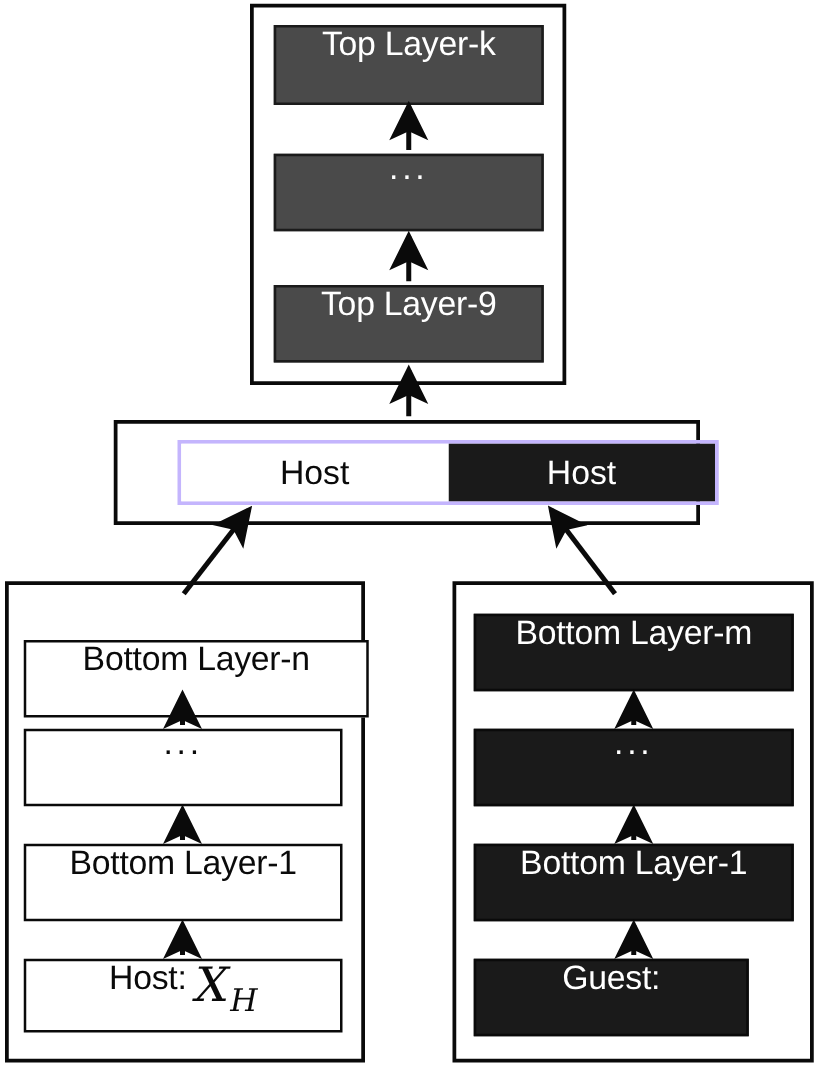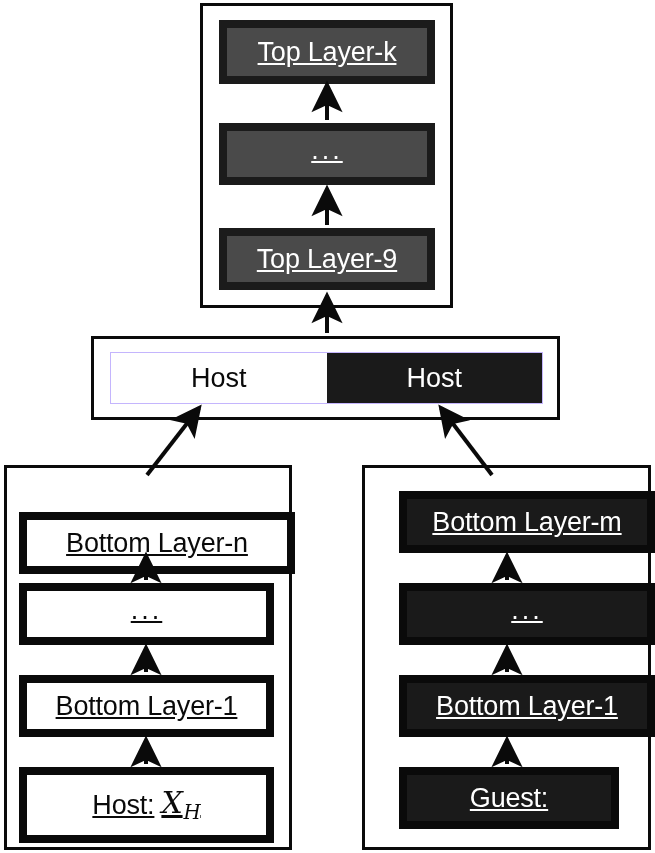--- a/index.html
+++ b/index.html
@@ -21,74 +21,73 @@
     box-sizing: border-box;
     border: 3px solid #0a0a0a;
     background: #ffffff;
   }
 
   
   .layer-box {
     position: absolute;
     box-sizing: border-box;
     display: flex;
-    align-items: center;
+    align-items: flex-start;
     justify-content: center;
-    border: 8px solid #ef4444;
+    border: 2px solid #ef4444;
     font-size: 27px;
     line-height: 1;
     white-space: nowrap;
     letter-spacing: -0.2px;
-    text-decoration: underline;
   }
   .layer-box.gray {
     background: #4a4a4a;
     color: #ffffff;
     border-color: #1b1b1b;
   }
   .layer-box.black {
     background: #1a1a1a;
     color: #ffffff;
     border-color: #0a0a0a;
-    margin-left: 20px;
   }
   .layer-box.white {
     background: #ffffff;
     color: #0a0a0a;
     border-color: #0a0a0a;
   }
   .ellipsis {
     font-size: 27px;
     letter-spacing: 3px;
     transform: translateY(-4px);
   }
 
   
   .mathv {
     font-family: "DejaVu Serif", "Liberation Serif", serif;
     font-style: italic;
-    font-size: 30px;
+    font-size: 38px;
     padding-left: 7px;
   }
   .mathv sub {
     font-size: 0.66em;
     font-style: italic;
     vertical-align: -0.30em;
     padding-left: 1px;
   }
   .mathv .tail {
     font-style: italic;
   }
 
   
   .hg-wrap {
     position: absolute;
     box-sizing: border-box;
     display: flex;
-    border: 1px solid #c4b5fd;
+    border: 3px solid #c4b5fd;
+    margin-left: 32px;
   }
   .hg-half {
     flex: 1 1 0;
     display: flex;
     align-items: center;
     justify-content: center;
     font-size: 27px;
     line-height: 1;
   }
   .hg-half.host {
@@ -148,21 +147,21 @@
 </div>
 
 <div class="layer-box white" style="left:19px; top:583px; width:255px; height:62px;">
   <span class="ellipsis">...</span>
 </div>
 
 <div class="layer-box white" style="left:19px; top:675px; width:255px; height:62px;">
   <span>Bottom Layer-1</span>
 </div>
 
-<div class="layer-box white" style="left:19px; top:767px; width:255px; height:76px;">
+<div class="layer-box white" style="left:19px; top:767px; width:255px; height:59px;">
   <span>Host:</span>
   <span class="mathv"><span>X</span><sub>H</sub><span class="tail"></span></span>
 </div>
 
 <div class="frame" style="left:362px; top:465px; width:289px; height:385px;">
 </div>
 
 <div class="layer-box black" style="left:379px; top:491px; width:256px; height:62px;">
   <span>Bottom Layer-m</span>
 </div>

